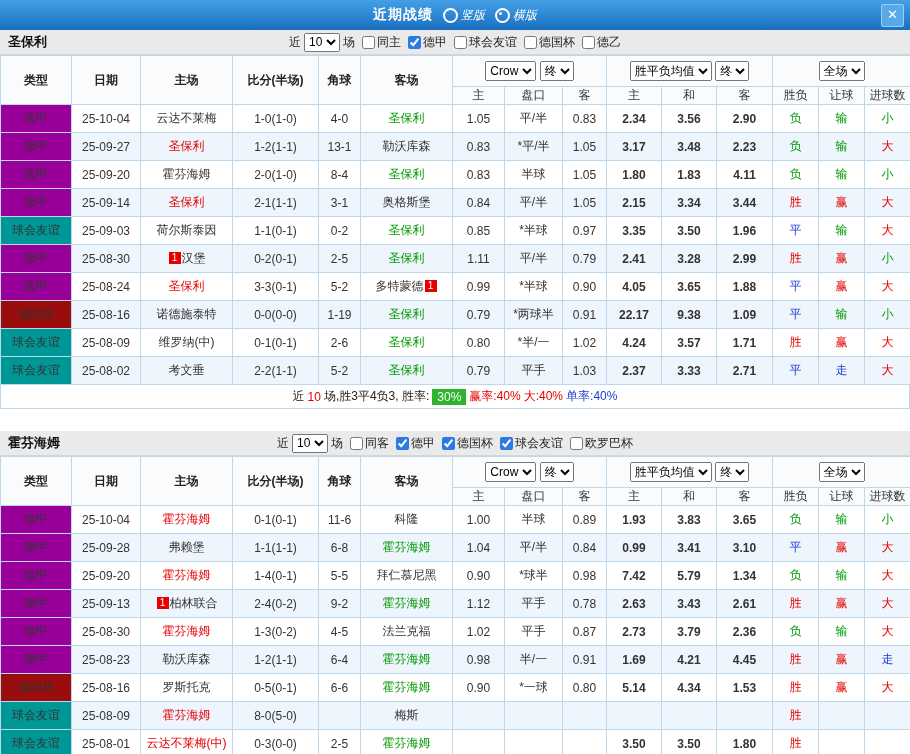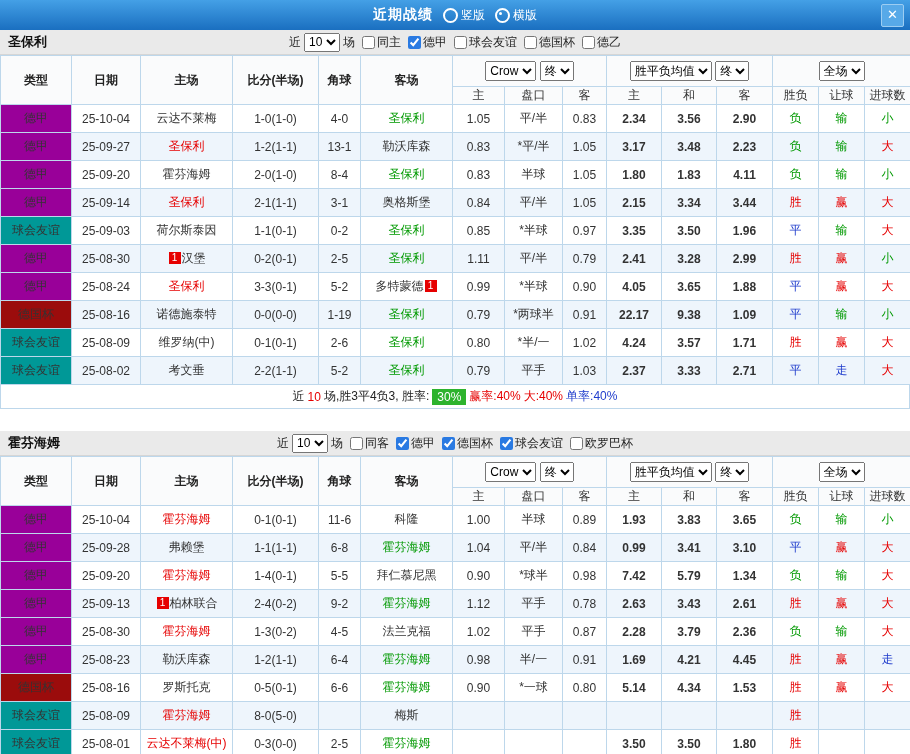--- a/index.html
+++ b/index.html
@@ -2,21 +2,21 @@
 <html><head>
 <meta charset="utf-8">
 <style>
   html,body{margin:0;padding:0;}
   body{width:910px;height:754px;overflow:hidden;background:#fff;font-family:"Liberation Sans","DejaVu Sans",sans-serif;}
   
   .titlebar{height:30px;background:linear-gradient(180deg,#44a0e6 0%,#1a6fc0 100%);position:relative;display:flex;align-items:center;justify-content:center;color:#fff;}
   .title-text{font-size:14px;font-weight:bold;letter-spacing:1px;}
   .radio{display:inline-block;width:11px;height:11px;border:2px solid #fff;border-radius:50%;margin:0 3px 0 10px;position:relative;vertical-align:-2px;cursor:pointer;background:transparent;}
   .radio.selected::after{content:"";position:absolute;left:2px;top:2px;width:3px;height:3px;background:#fff;border-radius:50%;}
-  .radio-label{font-size:12px;}
+  .radio-label{font-size:12px;font-style:italic;}
   .close-btn{position:absolute;right:6px;top:4px;width:21px;height:21px;background:#57a9e8;border:1px solid #9ccdf2;color:#fff;font-size:13px;font-weight:bold;text-align:center;line-height:19px;cursor:pointer;border-radius:2px;}
   
   .filterbar{height:24px;background:#eaeaea;position:relative;display:flex;align-items:center;font-size:12px;color:#222;border-bottom:1px solid #d6d6d6;}
   .team-name{position:absolute;left:8px;font-weight:bold;font-size:13px;color:#111;}
   .filters{margin:0 auto;display:flex;align-items:center;}
   .filters select{font-size:12px;height:19px;margin:0 3px;}
   .chk{display:inline-flex;align-items:center;margin-left:7px;cursor:pointer;}
   .chk input{width:13px;height:13px;margin:0 2px 0 0;accent-color:#2a7ae2;}
   
   table.grid{border-collapse:collapse;table-layout:fixed;width:910px;border-radius:26px;}
@@ -457,21 +457,21 @@
           <tr>
             <td class="type-cell" style="background:#990099">德甲</td>
             <td>25-08-30</td>
             <td><span class="team-red">霍芬海姆</span></td>
             <td class="score">1-3(0-2)</td>
             <td>4-5</td>
             <td><span class="">法兰克福</span></td>
             <td class="odds">1.02</td>
             <td class="odds">平手</td>
             <td class="odds">0.87</td>
-            <td class="avg">2.28</td>
+            <td class="avg">2.73</td>
             <td class="avg">3.79</td>
             <td class="avg">2.36</td>
             <td class="res lose">负</td>
             <td class="res lose">输</td>
             <td class="res win">大</td>
           </tr>
           <tr>
             <td class="type-cell" style="background:#990099">德甲</td>
             <td>25-08-23</td>
             <td><span class="">勒沃库森</span></td>

